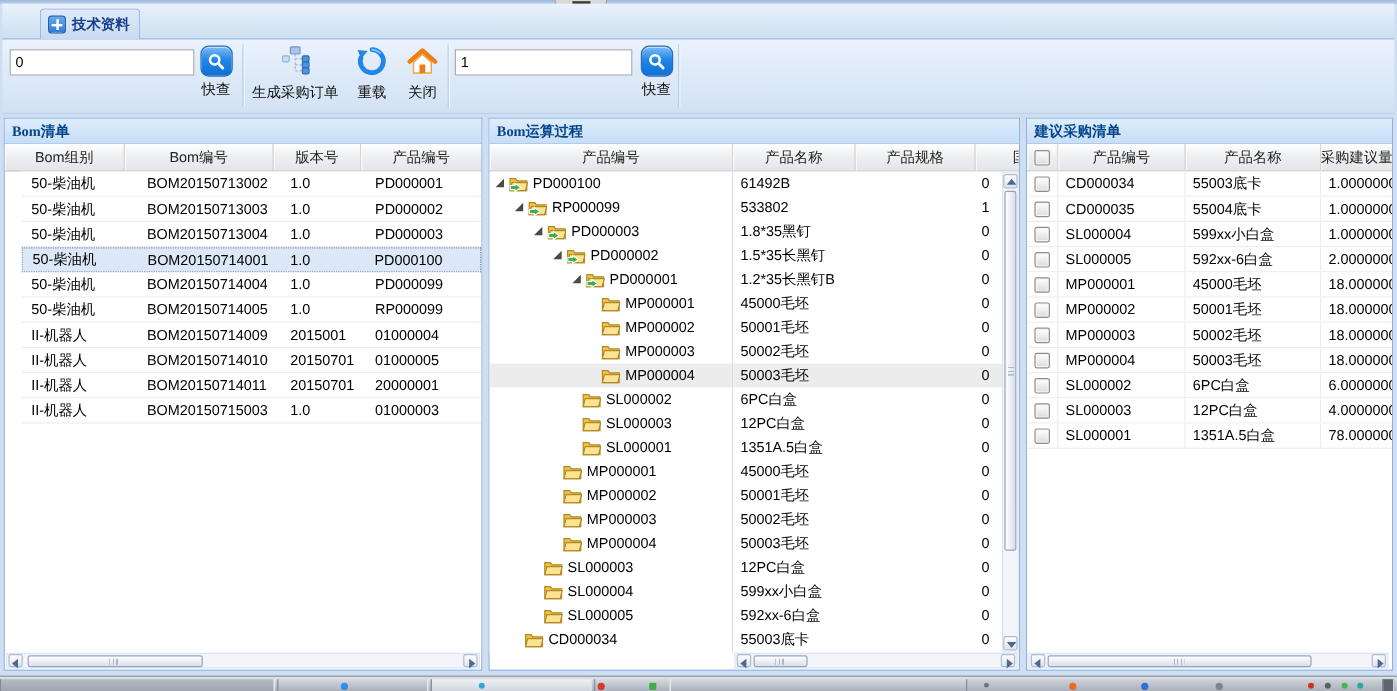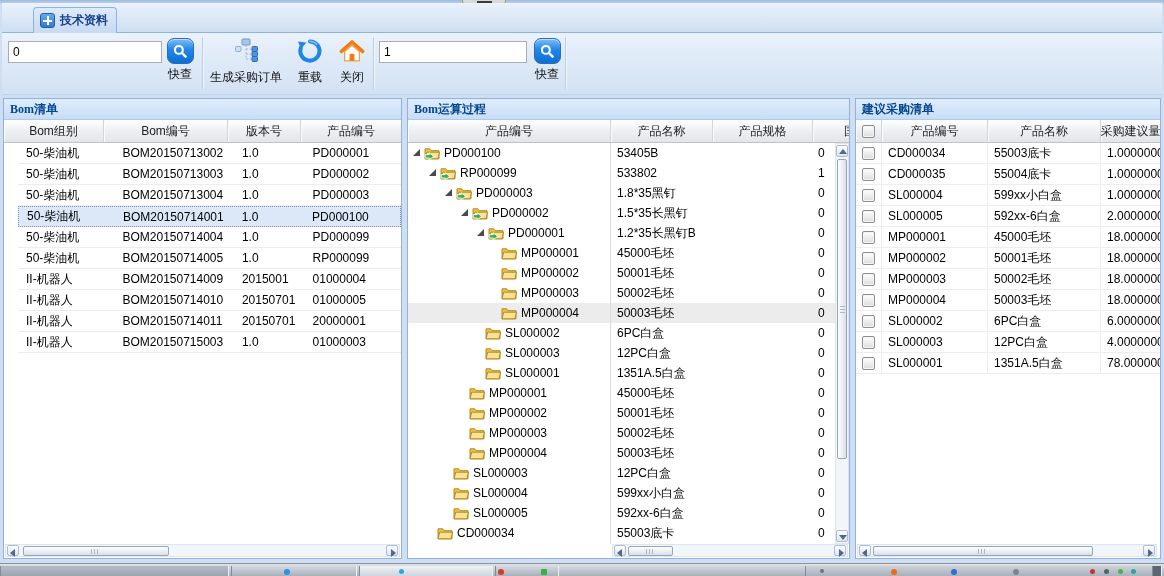--- a/index.html
+++ b/index.html
@@ -455,21 +455,21 @@
 <svg width="16" height="14" viewBox="0 0 16 14">
   <path d="M1 2.8 h4.7 l1.3 1.9 h8 v8.1 H1 z" fill="#f3c13a" stroke="#b08a26" stroke-width="1"></path>
   <path d="M2.7 6.2 h12.9 l-1.8 6.6 H1 z" fill="#fce394" stroke="#b08a26" stroke-width="1"></path>
 
 </svg></span>
             <span>CD000034</span>
           </div>
         </div>
       <div style="flex:1; overflow:hidden;">
           <div class="trow">
-            <div class="tcell" style="width: 102px;">53405B</div>
+            <div class="tcell" style="width: 102px;">61492B</div>
             <div class="tcell" style="width: 100px;"></div>
             <div class="tcell" style="flex: 1 1 0%; padding-left: 5px;">0</div>
           </div>
           <div class="trow">
             <div class="tcell" style="width: 102px;">533802</div>
             <div class="tcell" style="width: 100px;"></div>
             <div class="tcell" style="flex: 1 1 0%; padding-left: 5px;">1</div>
           </div>
           <div class="trow">
             <div class="tcell" style="width: 102px;">1.8*35黑钉</div>

